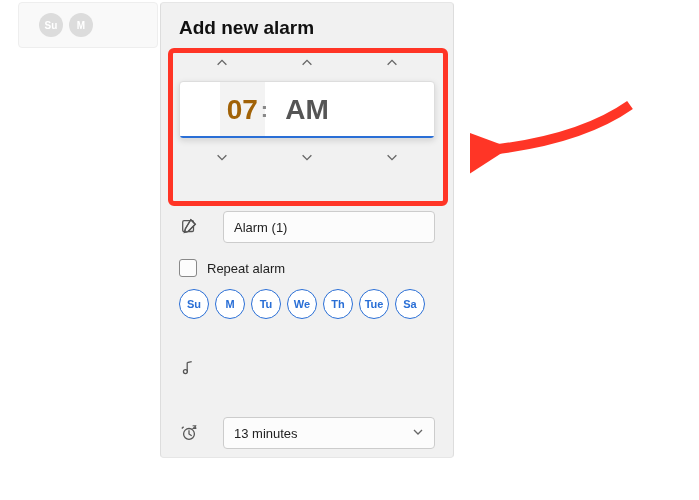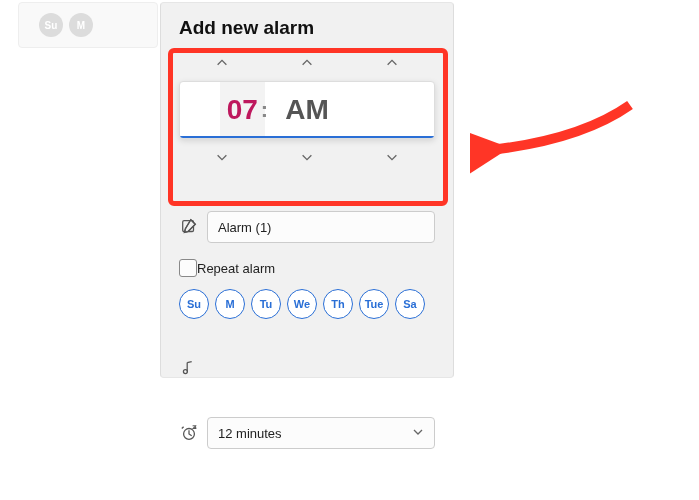--- a/index.html
+++ b/index.html
@@ -36,21 +36,21 @@
     font-weight: 600;
     display: flex;
     align-items: center;
     justify-content: center;
   }
   .panel {
     position: absolute;
     left: 160px;
     top: 2px;
     width: 294px;
-    height: 376px;
+    height: 456px;
     background: #f1f1f1;
     border: 1px solid #e6e6e6;
     border-left: 1px solid #ddd;
     border-right: 1px solid #ddd;
     border-radius: 4px;
     padding: 14px 18px;
   }
   .panel-title {
     font-size: 19px;
     font-weight: 600;
@@ -97,34 +97,34 @@
     font-size: 28px;
     font-weight: 700;
     color: #555;
     height: 100%;
     display: flex;
     align-items: center;
     justify-content: center;
   }
   .time-cell.selected {
     background: #f3f3f3;
-    color: #be185d;
+    color: #a16207;
     margin-left: 40px;
   }
   .time-cell:not(:first-child)::before {
     content: ":";
     position: absolute;
     left: -4px;
     color: #888;
     font-size: 22px;
     font-weight: 600;
   }
   .row {
     display: flex;
-    gap: 8px;
+    gap: 24px;
     margin-bottom: 16px;
     margin-top: 40px;
   }
   .icon {
     width: 20px;
     display: flex;
     align-items: center;
     justify-content: center;
     color: #555;
   }
@@ -138,20 +138,21 @@
     display: flex;
     align-items: center;
     padding: 0 10px;
     font-size: 13px;
     color: #222;
     justify-content: space-between;
   }
   .checkbox-row {
     display: flex;
     align-items: center;
+    gap: 10px;
     margin-bottom: 12px;
   }
   .checkbox {
     width: 18px;
     height: 18px;
     border: 1.5px solid #888;
     border-radius: 3px;
     background: #fcfcfc;
   }
   .checkbox-label {
@@ -288,21 +289,21 @@
   <div class="row" style="margin-bottom:0;">
     <div class="icon">
       <svg viewBox="0 0 20 20" fill="none" stroke="#555" stroke-width="1.4">
         <circle cx="10" cy="11" r="6"></circle>
         <path d="M10 7 L10 11 L13 13"></path>
         <path d="M4 3 L2 5 M16 3 L18 5"></path>
         <path d="M14 2 L18 2 L14 5 L18 5" stroke-width="1.1"></path>
       </svg>
     </div>
     <div class="field">
-      <span>12 minutes</span>
+      <span>13 minutes</span>
       <span class="dd-chev">
         <svg viewBox="0 0 12 12">
             <path d="M2 4 L6 8 L10 4" fill="none" stroke="#666" stroke-width="1.3"></path>
           </svg>
       </span>
     </div>
   </div>
 </div>
 
 <div class="highlight-box"></div>

